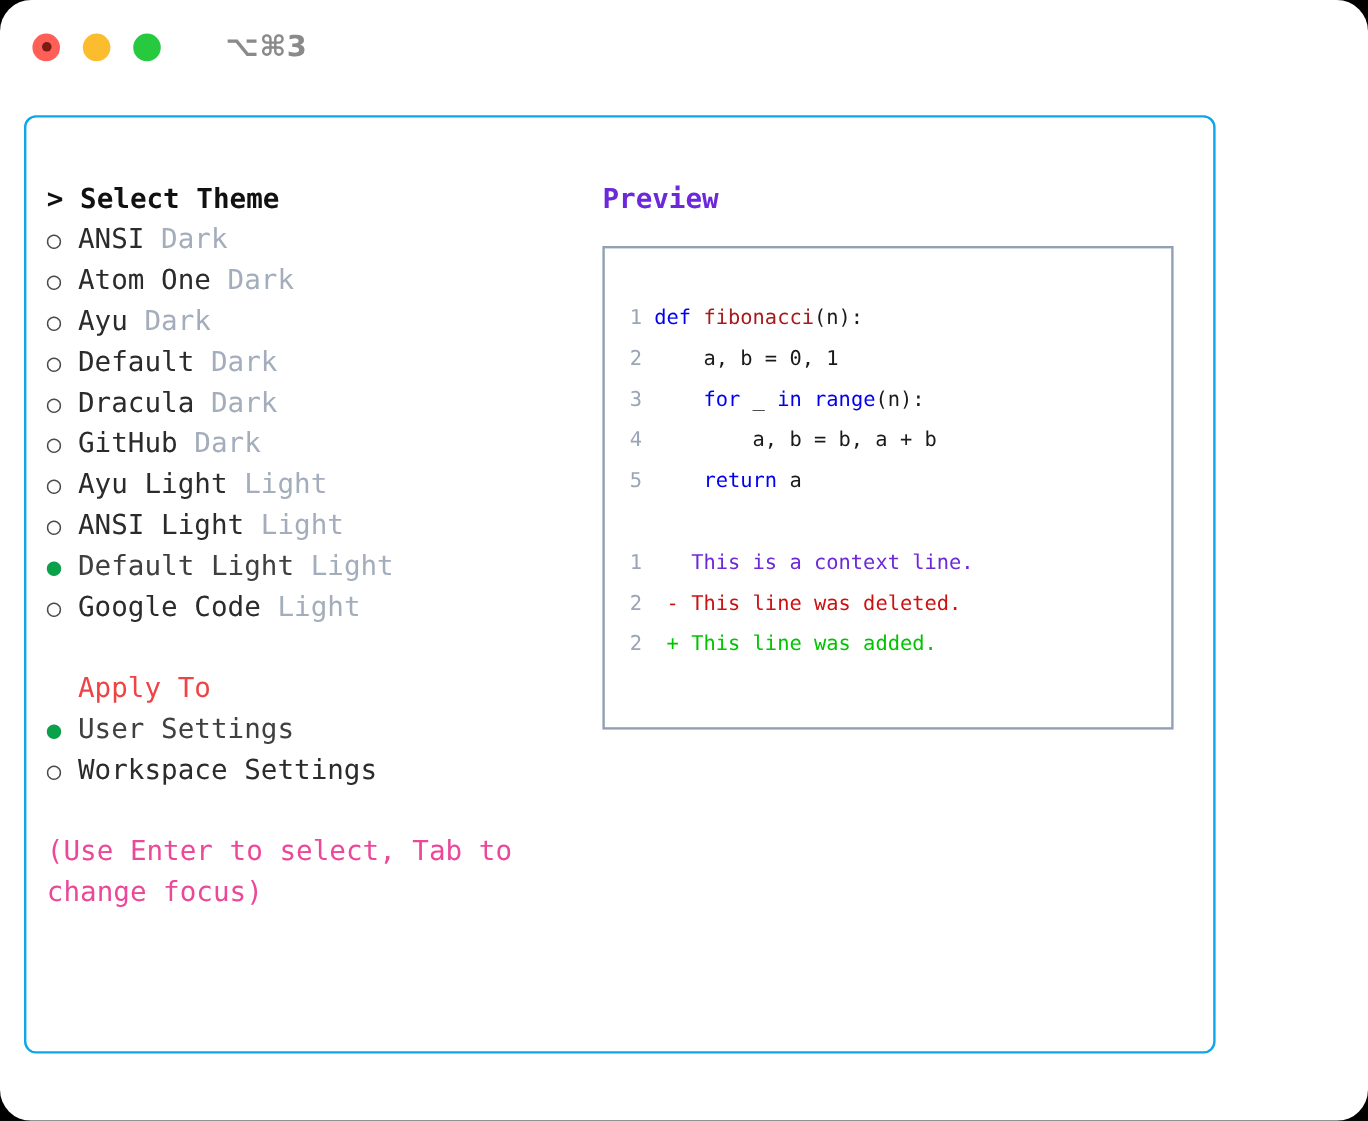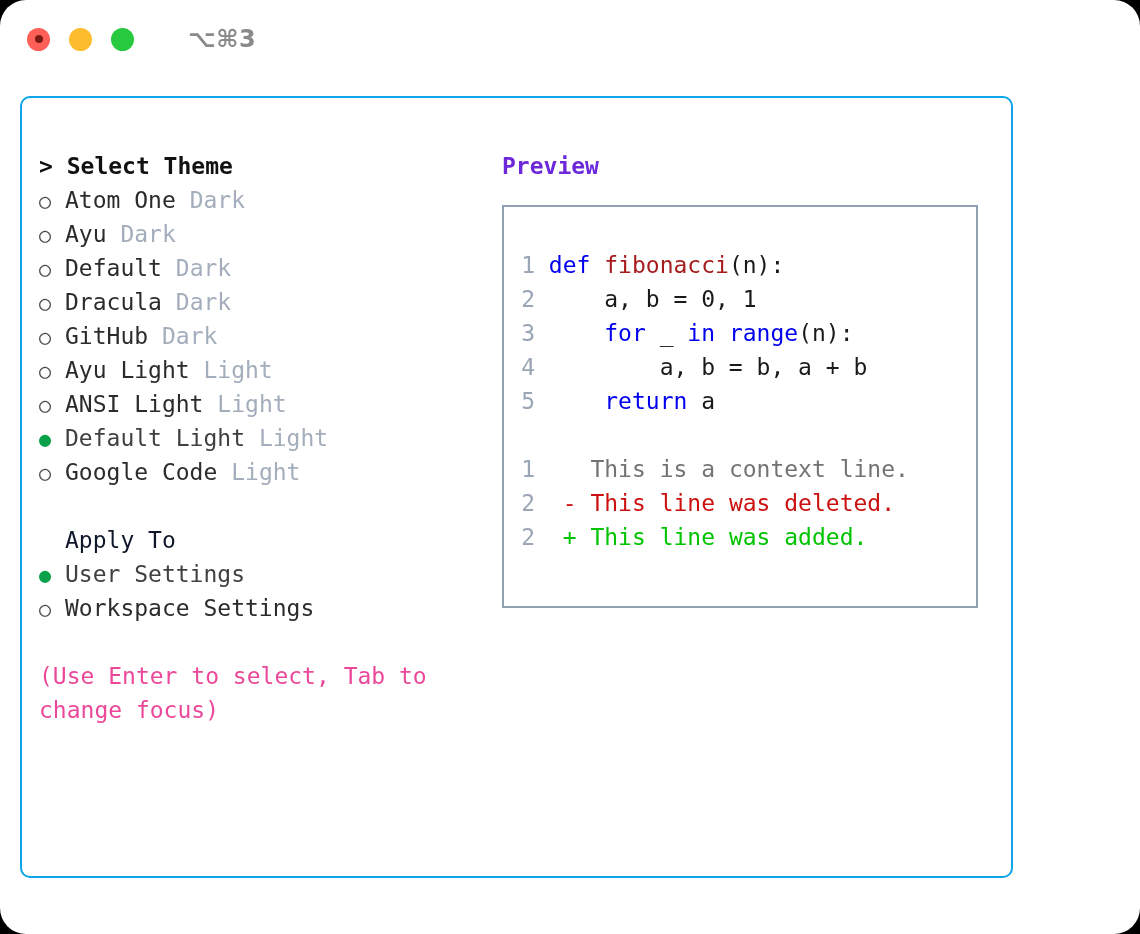--- a/index.html
+++ b/index.html
@@ -119,21 +119,21 @@
   .dot-filled::before {
     content: "\25CF";
     color: #0ba04a;
     font-size: 20px;
   }
   .sel-green { color: #404040; }
   .variant {
     color: #a3adbb;
   }
   .apply-heading {
-    color: #0f172a;
+    color: #ef4444;
   }
   .spacer-row { height: 34px; }
 
   .hint {
     margin-top: 34px;
     font-size: 23px;
     line-height: 34px;
     color: #ec4899;
     white-space: pre-wrap;
     width: 410px;
@@ -160,36 +160,36 @@
     border: 2px solid #92a0b3;
     box-sizing: border-box;
     background: #ffffff;
     position: relative;
   }
   .code {
     position: absolute;
     left: 9px;
     top: 41px;
     right: 6px;
-    font-size: 23px;
+    font-size: 17px;
     line-height: 34px;
     white-space: pre;
   }
   .cline { white-space: pre; }
   .lno {
     color: #9aa5b5;
     display: inline-block;
     width: 22px;
     text-align: right;
   }
   .kw   { color: #0000ee; }
   .fn   { color: #a61b1b; }
   .plain{ color: #1a1a1a; }
   .gap  { height: 34px; }
-  .ctx  { color: #737373; }
+  .ctx  { color: #6d28d9; }
   .del  { color: #cc1111; }
   .add  { color: #00c400; }
 </style>
 </head>
 <body>
 
 <div class="screen">
 
   <div class="titlebar">
     <div class="lights">
@@ -201,20 +201,21 @@
   </div>
 
   <div class="panel">
     <div class="columns">
 
       <div class="left-col">
 
         <div class="row heading">&gt; Select Theme</div>
 
         <div id="theme-list">
+            <div class="row"><span class="marker dot-empty"></span><span>ANSI</span><span> </span><span class="variant">Dark</span></div>
             <div class="row"><span class="marker dot-empty"></span><span>Atom One</span><span> </span><span class="variant">Dark</span></div>
             <div class="row"><span class="marker dot-empty"></span><span>Ayu</span><span> </span><span class="variant">Dark</span></div>
             <div class="row"><span class="marker dot-empty"></span><span>Default</span><span> </span><span class="variant">Dark</span></div>
             <div class="row"><span class="marker dot-empty"></span><span>Dracula</span><span> </span><span class="variant">Dark</span></div>
             <div class="row"><span class="marker dot-empty"></span><span>GitHub</span><span> </span><span class="variant">Dark</span></div>
             <div class="row"><span class="marker dot-empty"></span><span>Ayu Light</span><span> </span><span class="variant">Light</span></div>
             <div class="row"><span class="marker dot-empty"></span><span>ANSI Light</span><span> </span><span class="variant">Light</span></div>
             <div class="row"><span class="marker dot-filled"></span><span class="sel-green">Default Light</span><span> </span><span class="variant">Light</span></div>
             <div class="row"><span class="marker dot-empty"></span><span>Google Code</span><span> </span><span class="variant">Light</span></div>
           </div>

